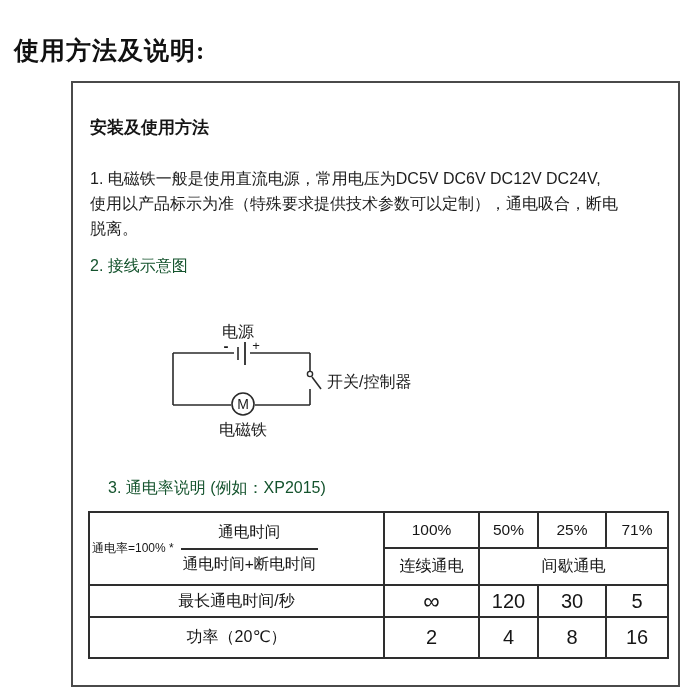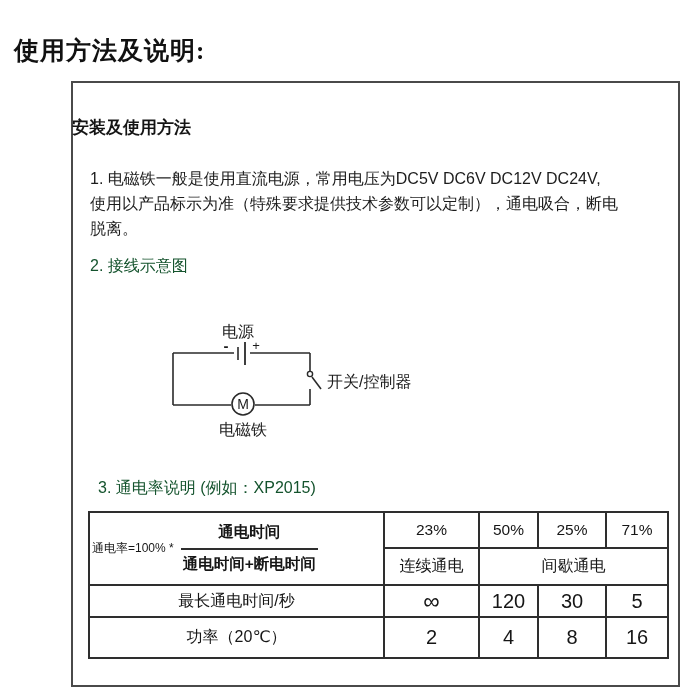--- a/index.html
+++ b/index.html
@@ -12,42 +12,42 @@
   .page-title{
     left:14px;top:34px;
     font-family:"Liberation Serif","DejaVu Serif",serif;
     font-weight:bold;font-size:25px;letter-spacing:1px;color:#111;
   }
   .panel{
     left:71px;top:81px;width:605px;height:602px;
     border:2px solid #4a4a4a;background:#fff;
   }
   .panel-heading{
-    left:72px;top:116px;font-size:17px;font-weight:bold;color:#151515;
+    left:90px;top:116px;font-size:17px;font-weight:bold;color:#151515;
   }
   .para{
     left:90px;top:166px;width:530px;
     font-size:16px;line-height:25px;color:#1c1c1c;
   }
   .step-label{font-size:16px;color:#14532d;}
   .step2{left:90px;top:256px;}
-  .step3{left:98px;top:478px;}
+  .step3{left:108px;top:478px;}
   .diagram{left:160px;top:313px;}
   .duty-table{
     left:88px;top:511px;border-collapse:collapse;table-layout:fixed;
     font-size:16px;color:#161616;
   }
   .duty-table td{
     border:2px solid #2e2e2e;text-align:center;vertical-align:middle;
     padding:0;overflow:hidden;
   }
   .formula-cell{padding-left:2px !important;}
   .formula-wrap{display:flex;align-items:center;justify-content:flex-start;}
   .formula-prefix{font-size:12px;white-space:nowrap;}
-  .fraction{display:inline-block;text-align:center;margin-left:7px;font-size:15.5px;font-weight:bold;}
+  .fraction{display:inline-block;text-align:center;margin-left:7px;font-size:15.5px;}
   .fraction .num{border-bottom:2px solid #2e2e2e;padding:3px 12px 5px;}
   .fraction .den{padding:4px 2px 3px;white-space:nowrap;}
   .pct{font-size:15.5px;}
   .val{font-size:20px;}
   .inf{font-size:23px;line-height:1;}
   svg text{fill:#1c1c1c;}
 </style>
 </head>
 <body>
 
@@ -108,21 +108,21 @@
     <tr style="height:36px;">
       <td rowspan="2" class="formula-cell">
         <div class="formula-wrap">
           <span class="formula-prefix">通电率=100% *</span>
           <span class="fraction">
             <span class="num" style="display:block;">通电时间</span>
             <span class="den" style="display:block;">通电时间+断电时间</span>
           </span>
         </div>
       </td>
-      <td class="pct">23%</td>
+      <td class="pct">100%</td>
       <td class="pct">50%</td>
       <td class="pct">25%</td>
       <td class="pct">71%</td>
     </tr>
     <tr style="height:37px;">
       <td>连续通电</td>
       <td colspan="3">间歇通电</td>
     </tr>
     <tr style="height:32px;">
       <td>最长通电时间/秒</td>

